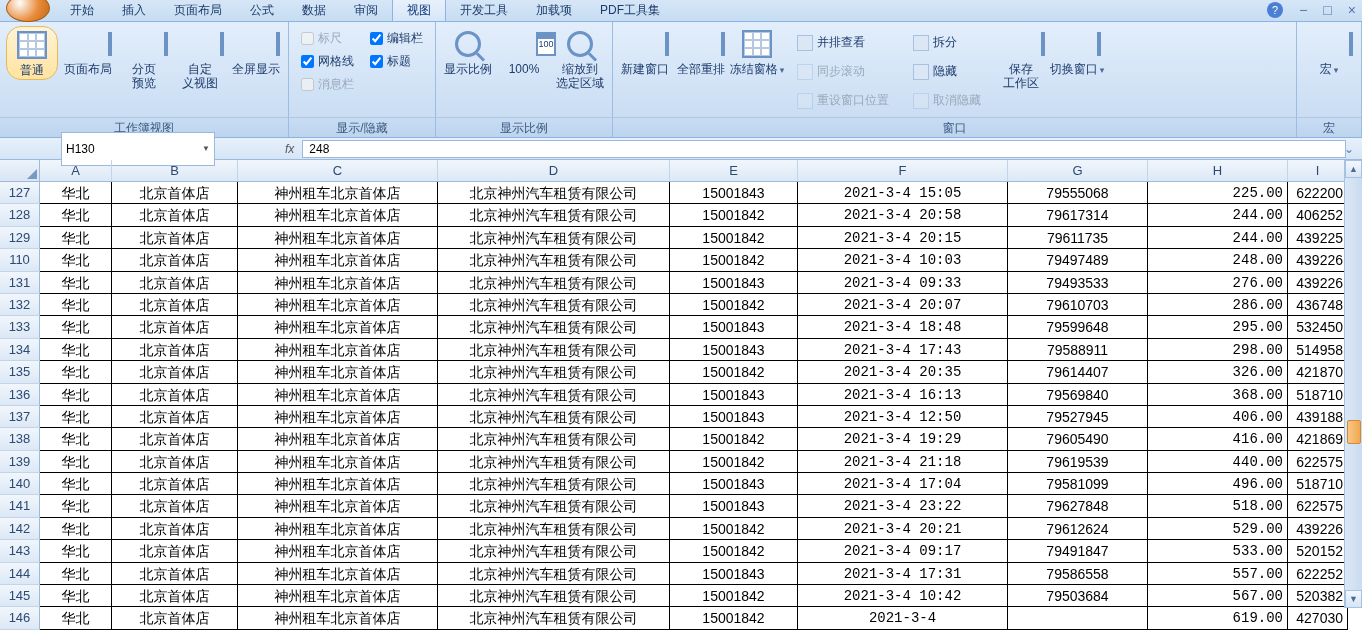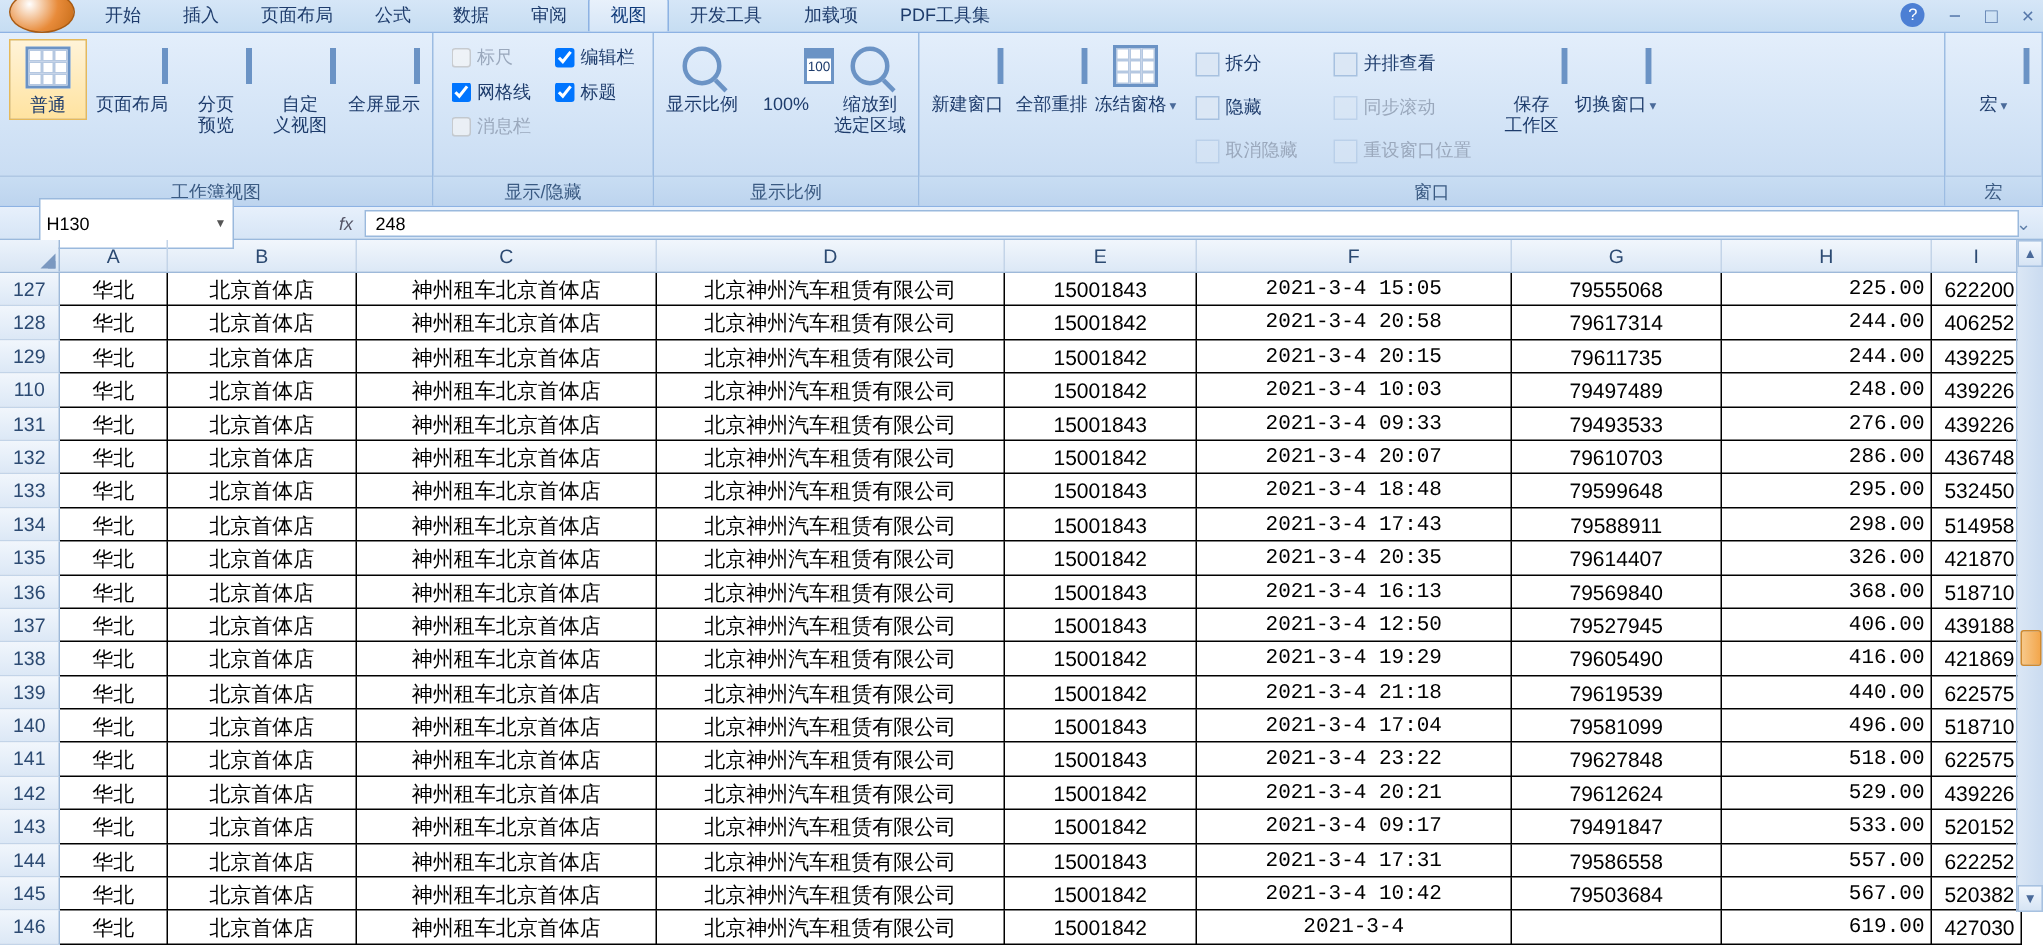--- a/index.html
+++ b/index.html
@@ -14,39 +14,39 @@
 .win-controls span { cursor:default; }
 .help-icon { width:16px; height:16px; border-radius:50%; background:#4c7fd4; color:#fff; font-size:11px; text-align:center; line-height:16px; }
 
 
 .ribbon { display:flex; height: 116px; background: linear-gradient(#e3eefb,#d2e3f6 55%,#c4d9f1); border-bottom:1px solid #8db2e3; }
 .group { display:flex; flex-direction:column; border-right:1px solid #9cbce2; padding:4px 6px 0; }
 .group-body { flex:1; display:flex; align-items:flex-start; gap:4px; }
 .group-label { height:20px; font-size:12px; color:#3a5a82; text-align:center; background:linear-gradient(#c8ddf3,#bdd4ee); border-top:1px solid #b0c8e4; padding-top:2px; margin:0 -6px; }
 
 .big-btn { display:flex; flex-direction:column; align-items:center; justify-content:flex-start; width:52px; padding:2px 2px; font-size:12px; color:#1e3c6c; gap:2px; }
-.big-btn.active { background: linear-gradient(#fff3d8,#ffe3a0); border:1px solid #e6b95a; border-radius:0; }
+.big-btn.active { background: linear-gradient(#fff3d8,#ffe3a0); border:1px solid #e6b95a; border-radius:15px; }
 .big-btn .ico { width:32px; height:32px; display:flex; align-items:center; justify-content:center; font-size:20px; }
 .big-btn .lbl { text-align:center; line-height:14px; white-space:pre; }
 
 .chk-col { display:flex; flex-direction:column; gap:6px; padding:4px 6px; font-size:12px; color:#1e3c6c; }
 .chk { display:flex; align-items:center; gap:4px; }
 .chk input { width:13px; height:13px; }
 .chk.disabled { color:#9aa8bc; }
 
 .small-row { display:flex; align-items:center; gap:4px; font-size:12px; color:#1e3c6c; padding:2px 4px; }
 .small-row .mi { width:16px; height:16px; background:#dbe7f5; border:1px solid #a7c1e0; }
 .small-row.disabled { color:#9aa8bc; }
 .small-row.disabled .mi { opacity:.5; }
 
 .drop-arrow { font-size:9px; margin-left:2px; color:#4a6a9a; }
 
 
 .fbar { display:flex; height:22px; background:linear-gradient(#e7f0fb,#d6e5f6); border-bottom:1px solid #9ab9dd; align-items:center; font-size:12px; }
-.namebox { width:130px; margin-left:26px; height:18px; background:#fff; border:1px solid #9ab9dd; display:flex; align-items:center; justify-content:space-between; padding:16px 4px; }
+.namebox { width:154px; margin-left:61px; height:18px; background:#fff; border:1px solid #9ab9dd; display:flex; align-items:center; justify-content:space-between; padding:16px 4px; }
 .namebox .dd { font-size:8px; color:#555; }
 .fx-area { display:flex; align-items:center; margin-left:70px; gap:8px; flex:1; }
 .fx-cell { height:18px; background:#fff; border:1px solid #9ab9dd; flex:1; padding:0 6px; display:flex; align-items:center; margin-right:16px; }
 .fx-sym { font-style:italic; color:#556; }
 .fbar-expand { position:absolute; right:4px; width:18px; text-align:center; color:#6080aa; }
 
 
 .colhdr { display:flex; height:22px; background:linear-gradient(#f1f6fc,#dce8f6); border-bottom:1px solid #9eb9d9; font-size:13px; }
 .corner { width:40px; border-right:1px solid #9eb9d9; background:linear-gradient(#ecf3fb,#d8e5f4); position:relative; }
 .corner::after { content:""; position:absolute; right:2px; bottom:2px; border:5px solid transparent; border-bottom-color:#7a98c0; border-right-color:#7a98c0; }
@@ -233,43 +233,43 @@
               <div></div>
               <div></div>
               <div></div>
             </div>
           </div>
         <div class="lbl"><span>冻结窗格</span><span class="drop-arrow">▾</span></div>
       </div>
       <div class="chk-col" style="gap:8px; padding-top:6px;">
         <div class="small-row">
             <div class="mi"></div>
+            <span>并排查看</span>
+          </div>
+        <div class="small-row disabled">
+            <div class="mi"></div>
+            <span>同步滚动</span>
+          </div>
+        <div class="small-row disabled">
+            <div class="mi"></div>
+            <span>重设窗口位置</span>
+          </div>
+      </div>
+      <div class="chk-col" style="gap:8px; padding-top:6px;">
+        <div class="small-row">
+            <div class="mi"></div>
             <span>拆分</span>
           </div>
         <div class="small-row">
             <div class="mi"></div>
             <span>隐藏</span>
           </div>
         <div class="small-row disabled">
             <div class="mi"></div>
             <span>取消隐藏</span>
-          </div>
-      </div>
-      <div class="chk-col" style="gap:8px; padding-top:6px;">
-        <div class="small-row">
-            <div class="mi"></div>
-            <span>并排查看</span>
-          </div>
-        <div class="small-row disabled">
-            <div class="mi"></div>
-            <span>同步滚动</span>
-          </div>
-        <div class="small-row disabled">
-            <div class="mi"></div>
-            <span>重设窗口位置</span>
           </div>
       </div>
       <div class="big-btn">
         <div class="ico">
             <div class="i-window"></div>
           </div>
         <div class="lbl">保存
 工作区</div>
       </div>
       <div class="big-btn">

